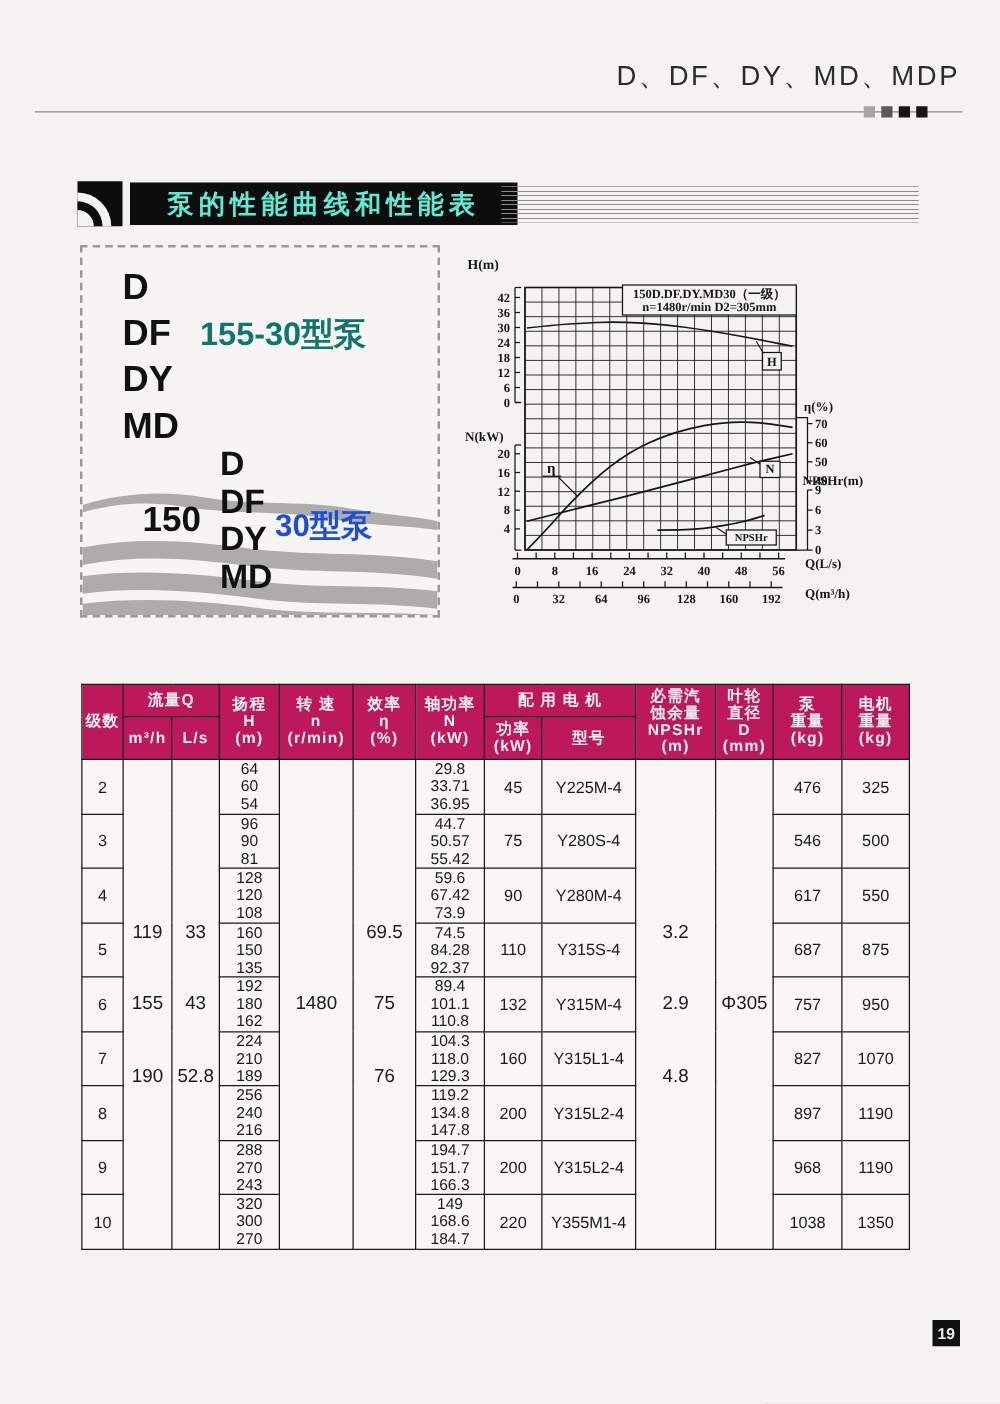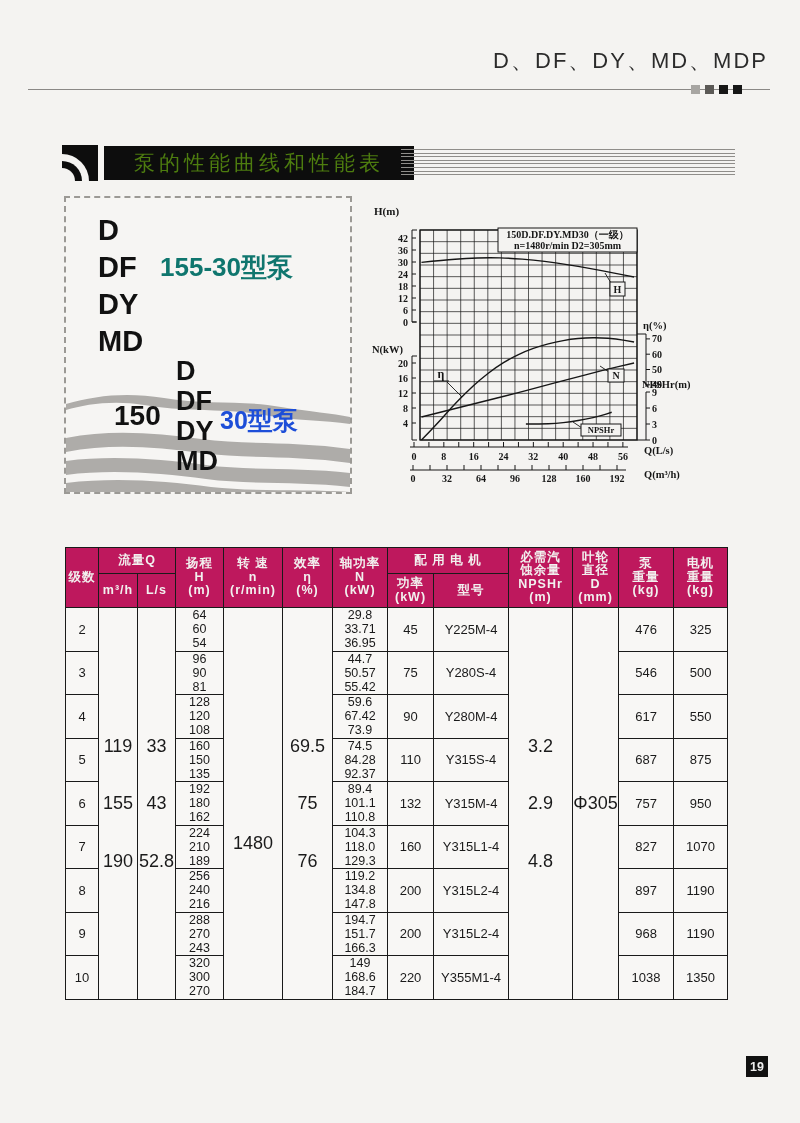--- a/index.html
+++ b/index.html
@@ -11,21 +11,21 @@
   .rule-squares{position:absolute;top:85px;left:691px;display:flex;gap:5px;}
   .sq{width:9px;height:9px;display:inline-block;}
   .sq.s1{background:#a7a5a2;}.sq.s2{background:#5b5956;}.sq.s3{background:#161616;}.sq.s4{background:#161616;}
   
   .banner-icon{position:absolute;left:62px;top:145px;width:36px;height:36px;background:#0d0d0d;}
   .arc{position:absolute;left:0;bottom:0;border-top-right-radius:100%;}
   .a1{width:27px;height:27px;background:#f4f3f1;}
   .a2{width:20px;height:20px;background:#0d0d0d;}
   .a3{width:13px;height:13px;background:#f4f3f1;}
   .banner-bar{position:absolute;left:104px;top:146px;width:310px;height:34px;background:#0d0d0d;
-              color:#4d7c0f;font-size:21px;font-weight:normal;letter-spacing:4px;
+              color:#5eead4;font-size:21px;font-weight:bold;letter-spacing:4px;
               display:flex;align-items:center;justify-content:center;}
   .banner-stripes{position:absolute;left:401px;top:149px;width:334px;height:29px;
               background:repeating-linear-gradient(180deg,#8f8d8a 0 1px,rgba(0,0,0,0) 1px 3.6px);}
   
   .logo-box{position:absolute;left:64px;top:196px;width:288px;height:298px;box-sizing:border-box;
             border:2px dashed #9b9995;background:#f6f5f3;}
   .logo-box .waves{position:absolute;left:0;top:0;z-index:1;}
   .lg-top{position:absolute;left:32px;top:14px;z-index:2;font-weight:bold;font-size:29px;line-height:37px;color:#111;}
   .lg-label-top{position:absolute;left:94px;top:52px;z-index:2;font-weight:bold;font-size:26px;color:#0f766e;}
   .lg-bottom{position:absolute;left:110px;top:158px;z-index:2;font-weight:bold;font-size:27px;line-height:30px;color:#111;}
@@ -37,21 +37,21 @@
   
   table.perf{position:absolute;left:65px;top:547px;border-collapse:collapse;table-layout:fixed;width:662px;
              font-size:13px;}
   table.perf th,table.perf td{border:1.5px solid #1a1a1a;text-align:center;vertical-align:middle;padding:0;}
   table.perf thead th{background:#be185d;color:#f2f1ef;font-weight:bold;font-size:12.5px;
              line-height:13.5px;white-space:pre-line;letter-spacing:1px;}
   thead tr.h1{height:26px;} thead tr.h2{height:34px;}
   tbody tr{height:42.55px;background:#f8f7f5;}
   td .line{height:14.18px;line-height:14.18px;font-size:12.5px;}
   td.merged{position:relative;}
-  td.merged span{position:absolute;left:0;right:0;transform:translateY(-50%);font-size:18px;}
+  td.merged span{position:absolute;left:0;right:0;transform:translateY(-50%);font-size:15px;}
   
   .page-num{position:absolute;left:746px;top:1056px;width:22px;height:21px;background:#111;color:#eee;
             font-size:12.5px;font-weight:bold;display:flex;align-items:center;justify-content:center;}
 </style>
 </head>
 <body>
 
 <div class="page">
 
   <div class="header-title">D、DF、DY、MD、MDP</div>
@@ -348,21 +348,21 @@
             <span style="top: 35.2%;">33</span>
             <span style="top: 50%;">43</span>
             <span style="top: 64.8%;">52.8</span>
           </td>
           <td>
             <div class="line">64</div>
             <div class="line">60</div>
             <div class="line">54</div>
           </td>
           <td rowspan="9" class="merged">
-            <span style="top: 50%; margin-top: 40px;">1480</span>
+            <span style="top: 50%;">1480</span>
           </td>
           <td rowspan="9" class="merged">
             <span style="top: 35.2%;">69.5</span>
             <span style="top: 50%;">75</span>
             <span style="top: 64.8%;">76</span>
           </td>
           <td>
             <div class="line">29.8</div>
             <div class="line">33.71</div>
             <div class="line">36.95</div>

